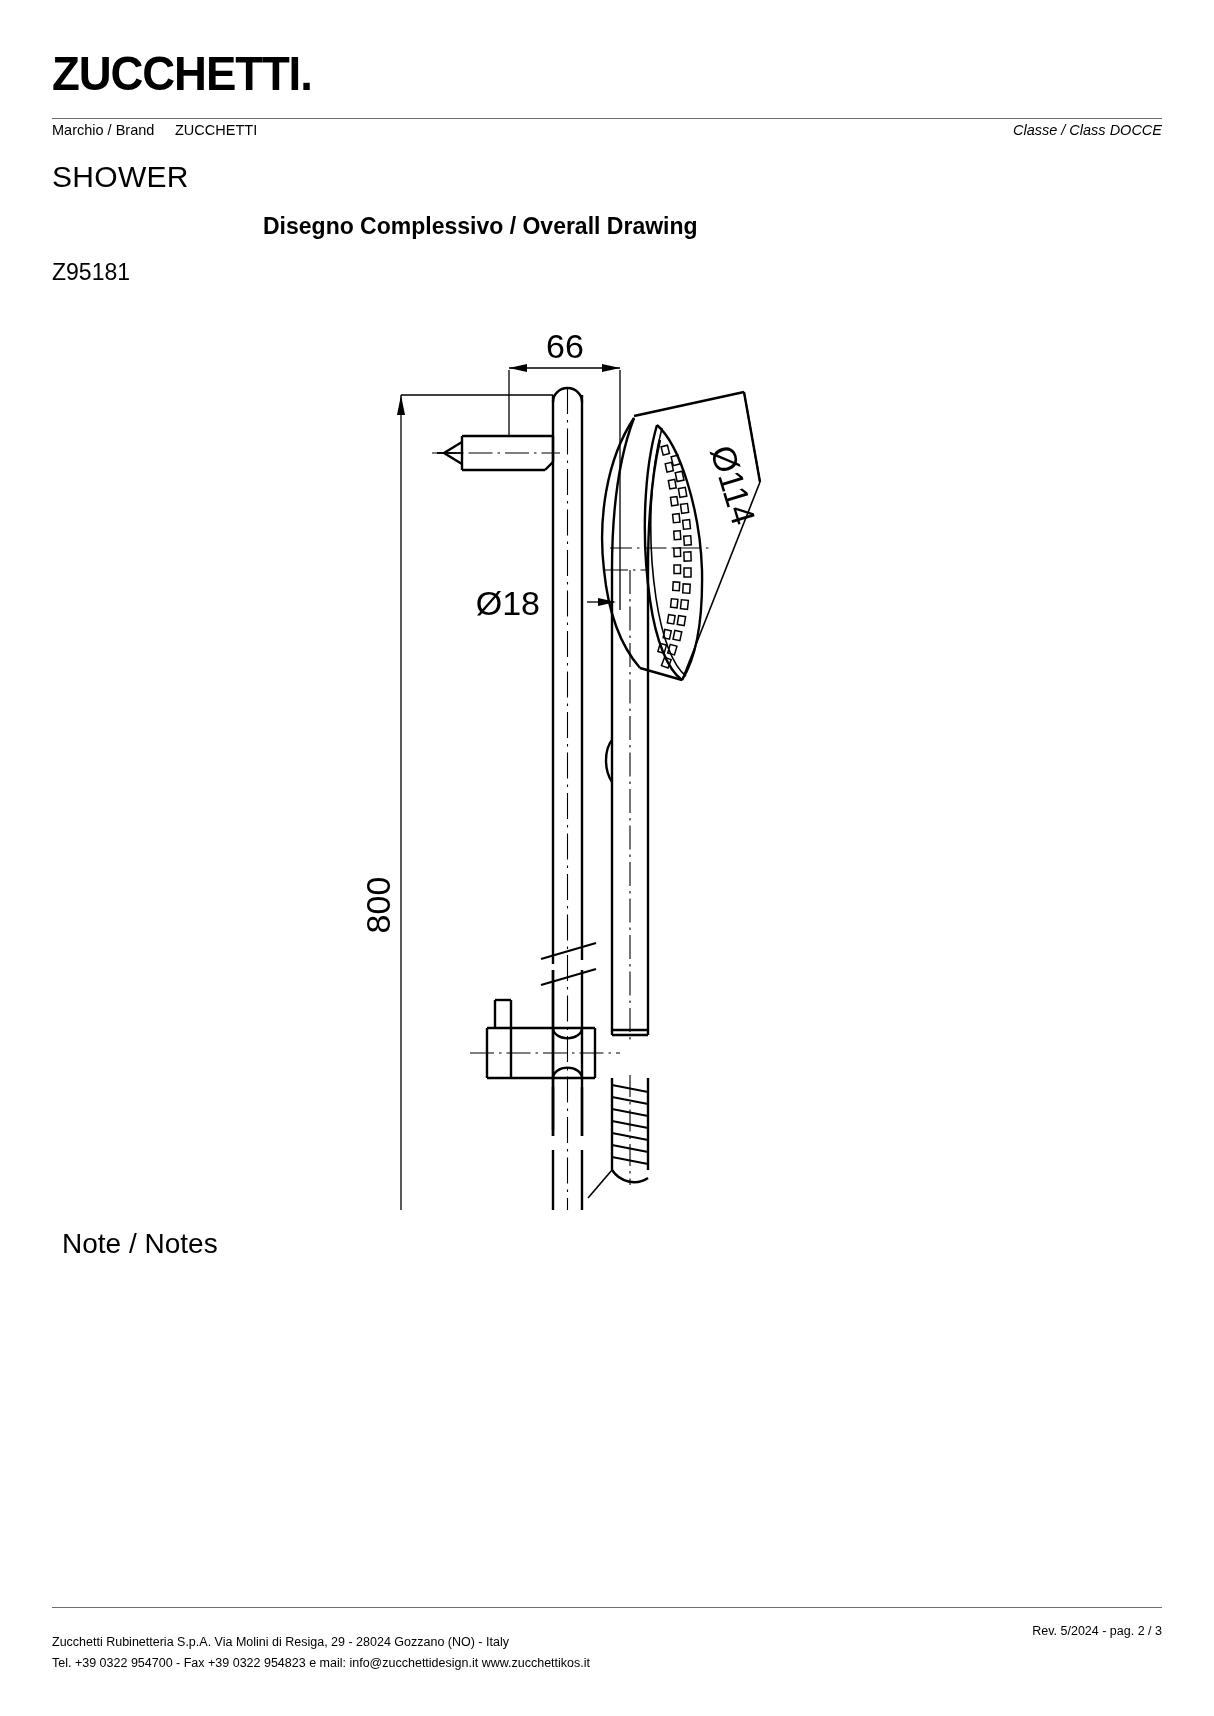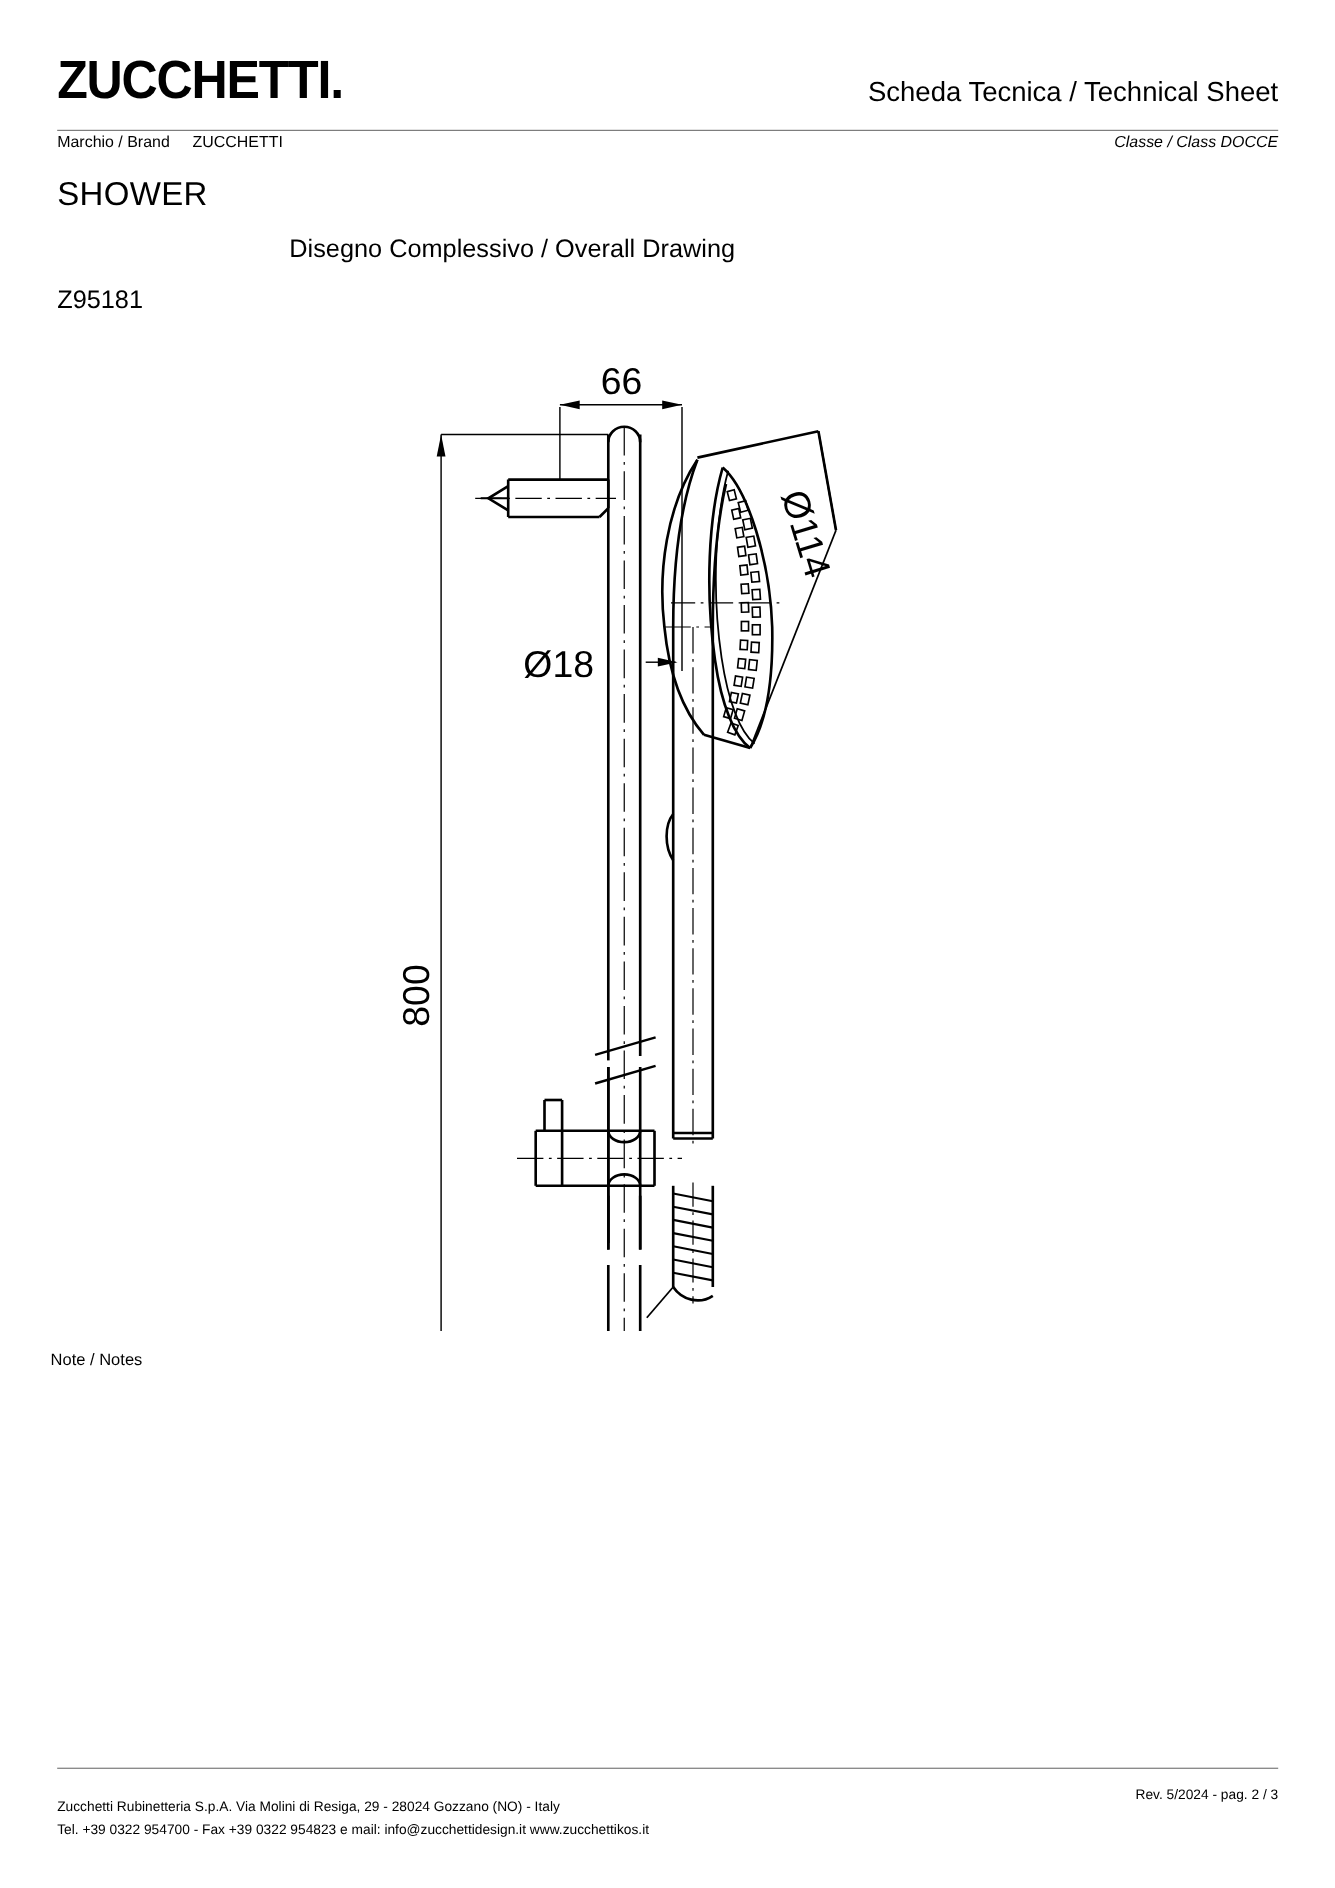--- a/index.html
+++ b/index.html
@@ -92,28 +92,29 @@
     font-size: 23px;
     white-space: nowrap;
     margin-top: 46px;
   }
   .drawing-label {
     position: absolute;
     left: 263px;
     top: 213px;
     font-size: 23px;
     white-space: nowrap;
+    font-weight: bold;
   }
 
   
   .notes-label {
     position: absolute;
-    left: 46px;
+    left: 62px;
     top: 1228px;
-    font-size: 15px;
+    font-size: 28px;
     white-space: nowrap;
   }
 
   
   .foot-left {
     position: absolute;
     left: 52px;
     top: 1621px;
     font-size: 12.5px;
     line-height: 21px;
@@ -138,21 +139,20 @@
     width: 1214px;
     height: 940px;
   }
 </style>
 </head>
 <body>
 
 <div id="sheet">
 
   <div class="hdr-logo">ZUCCHETTI.</div>
-  <div class="hdr-title">Scheda Tecnica / Technical Sheet</div>
   <div class="rule" id="rule-top"></div>
 
   <div class="brand-label">Marchio / Brand</div>
   <div class="brand-value">ZUCCHETTI</div>
   <div class="class-line">Classe / Class  DOCCE</div>
 
   <div class="family-name">SHOWER</div>
   <div class="code">Z95181</div>
   <div class="drawing-label">Disegno Complessivo / Overall Drawing</div>
 

